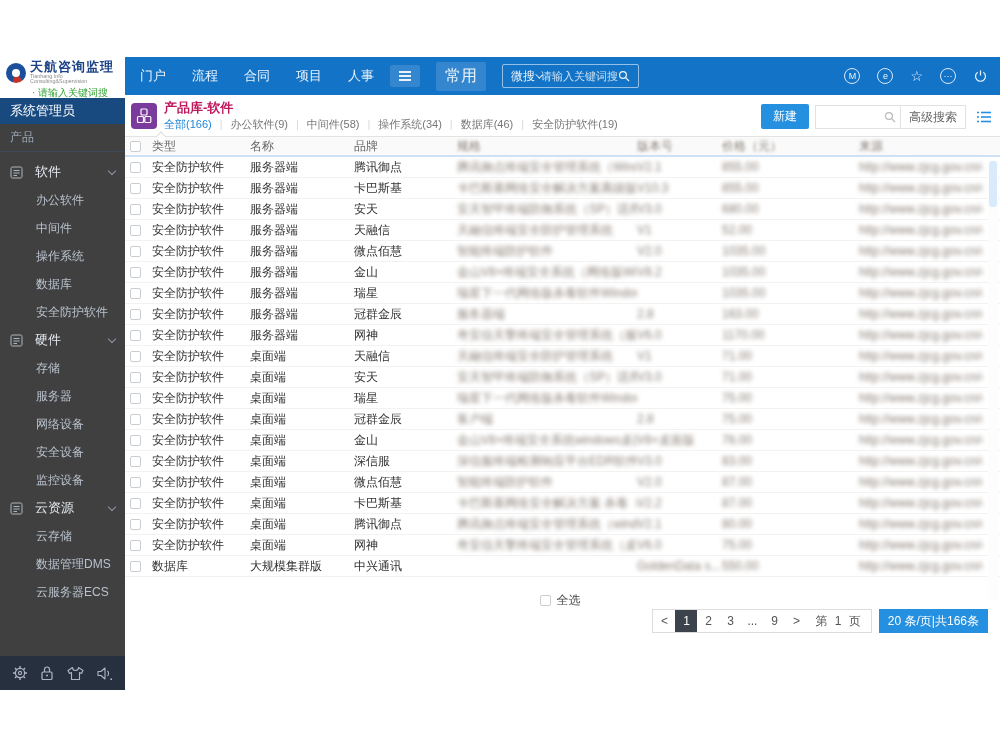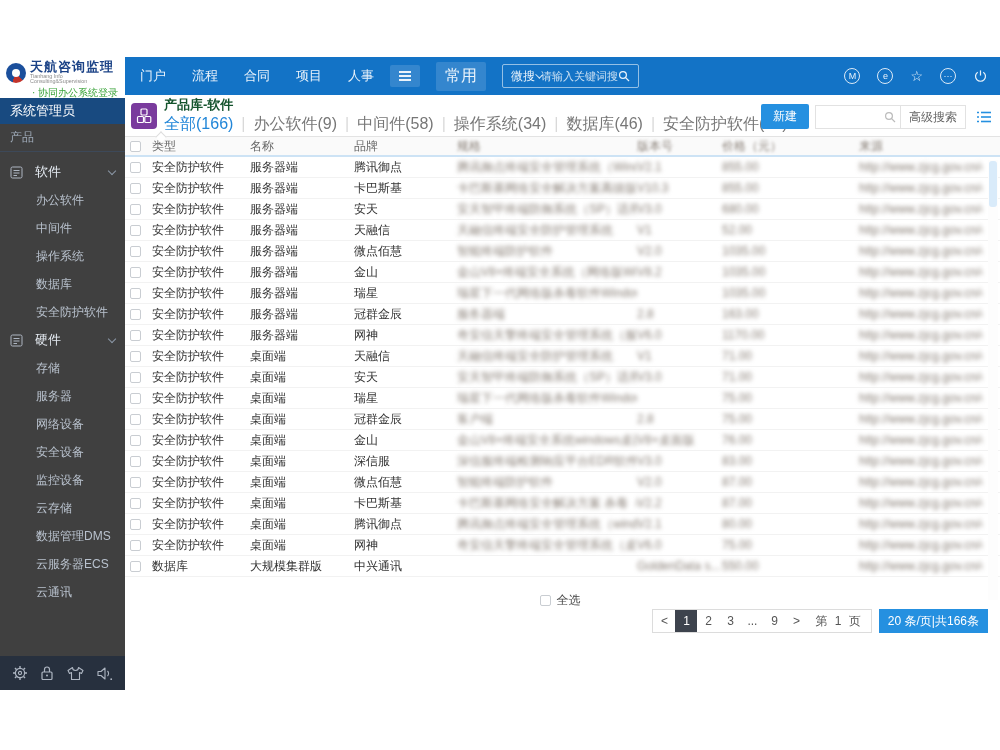--- a/index.html
+++ b/index.html
@@ -41,22 +41,22 @@
   .sec .dchev { width:6px; height:6px; border-right:1px solid #8b97a6; border-bottom:1px solid #8b97a6; transform:rotate(45deg); margin-top:-3px; }
   .sub { height:28px; line-height:28px; padding-left:36px; cursor:pointer; color:#b9c2ce; }
   .side-foot { position:absolute; bottom:0; left:0; width:125px; height:34px; background:#27303e; display:flex; align-items:center; justify-content:space-around; padding:0 6px; }
   .side-foot svg { cursor:pointer; }
 
   
   .main { position:absolute; left:125px; top:38px; width:875px; height:595px; background:#fff; }
   .page-head { position:relative; height:42px; border-bottom:1px solid #e3e3e3; display:flex; align-items:center; padding:0 10px 0 6px; }
   .app-icon { width:26px; height:26px; border-radius:4px; background:#7a3b9d; display:flex; align-items:center; justify-content:center; flex:0 0 auto; }
   .title-tabs { margin-left:7px; }
-  .page-title { font-size:13px; font-weight:bold; color:#14532d; line-height:15px; }
-  .tabs { display:flex; align-items:center; font-size:16px; color:#777; margin-top:2px; }
+  .page-title { font-size:13px; font-weight:bold; color:#be185d; line-height:15px; }
+  .tabs { display:flex; align-items:center; font-size:11px; color:#777; margin-top:2px; }
   .tab { cursor:pointer; }
   .tab.active { color:#2186d8; }
   .tabsep { color:#d9d9d9; margin:0 8px; }
   .head-right { position:absolute; right:8px; top:9px; display:flex; align-items:center; }
   .btn-new { background:#2590e0; color:#fff; border:none; font-size:12px; padding:4px 12px; border-radius:2px; cursor:pointer; font-family:inherit; }
   .mini-search { display:flex; align-items:center; margin-left:6px; border:1px solid #e2e2e2; height:24px; }
   .mini-input { width:68px; height:22px; border:none; outline:none; font-size:11px; padding:0 4px; }
   .adv { font-size:12px; color:#666; border-left:1px solid #e2e2e2; height:24px; line-height:24px; padding:0 8px; cursor:pointer; }
   .list-ic { margin-left:10px; cursor:pointer; display:flex; }
   .caret { position:absolute; left:32px; bottom:-5px; width:8px; height:8px; background:#fff; border-left:1px solid #ddd; border-top:1px solid #ddd; transform:rotate(45deg); }
@@ -89,21 +89,21 @@
   <div class="app">
 
     <div class="logo-block">
       <div class="logo-row">
         <span class="logo-mark"></span>
         <div>
           <div class="logo-title">天航咨询监理</div>
           <div class="logo-sub">Tianhang Info Consulting&amp;Supervision</div>
         </div>
       </div>
-      <div class="login-text">· 协同办公系统登录</div>
+      <div class="login-text">· 请输入关键词搜</div>
     </div>
 
     <div class="topbar">
       <div class="nav-items">
         <span class="nav-item">门户</span>
         <span class="nav-item">流程</span>
         <span class="nav-item">合同</span>
         <span class="nav-item">项目</span>
         <span class="nav-item">人事</span>
       </div>
@@ -170,24 +170,35 @@
           </span>
         <span class="lbl">硬件</span>
         <span class="dchev"></span>
       </div>
       <div class="sub">存储</div>
       <div class="sub">服务器</div>
       <div class="sub">网络设备</div>
       <div class="sub">安全设备</div>
       <div class="sub">监控设备</div>
 
+      <div class="sec">
+        <span class="sicon">
+            <svg width="13" height="13" viewBox="0 0 13 13">
+              <rect x="1" y="1" width="11" height="11" rx="1.5" fill="none" stroke="#aeb6c2"></rect>
+              <line x1="3.5" y1="4.5" x2="9.5" y2="4.5" stroke="#aeb6c2"></line>
+              <line x1="3.5" y1="7" x2="9.5" y2="7" stroke="#aeb6c2"></line>
+              <line x1="3.5" y1="9.5" x2="7" y2="9.5" stroke="#aeb6c2"></line>
+            </svg>
+          </span>
+        <span class="lbl">云资源</span>
+        <span class="dchev"></span>
+      </div>
       <div class="sub">云存储</div>
       <div class="sub">数据管理DMS</div>
       <div class="sub">云服务器ECS</div>
-      <div class="sub">云通讯</div>
 
       <div class="side-foot">
         <svg width="16" height="16" viewBox="0 0 16 16">
             <circle cx="8" cy="8" r="4.6" fill="none" stroke="#aeb6c2" stroke-width="1.2"></circle>
             <circle cx="8" cy="8" r="1.6" fill="none" stroke="#aeb6c2" stroke-width="1.1"></circle>
             <g stroke="#aeb6c2" stroke-width="1.4">
               <line x1="8" y1="1" x2="8" y2="3"></line>
               <line x1="8" y1="13" x2="8" y2="15"></line>
               <line x1="1" y1="8" x2="3" y2="8"></line>
               <line x1="13" y1="8" x2="15" y2="8"></line>

